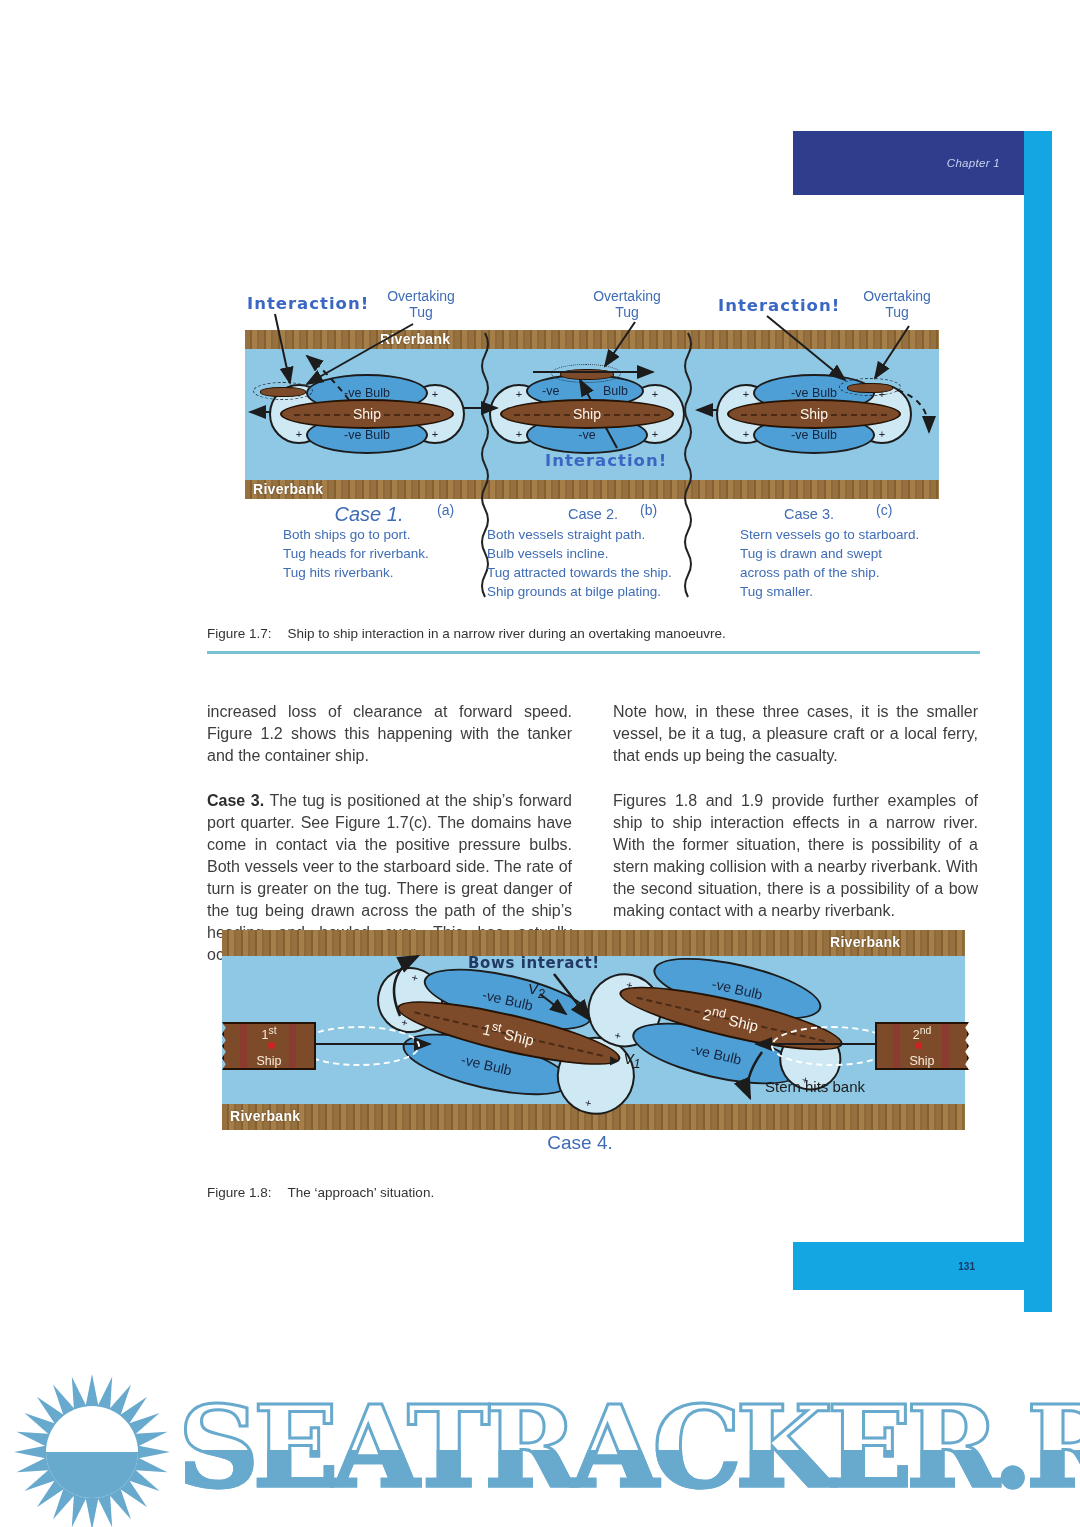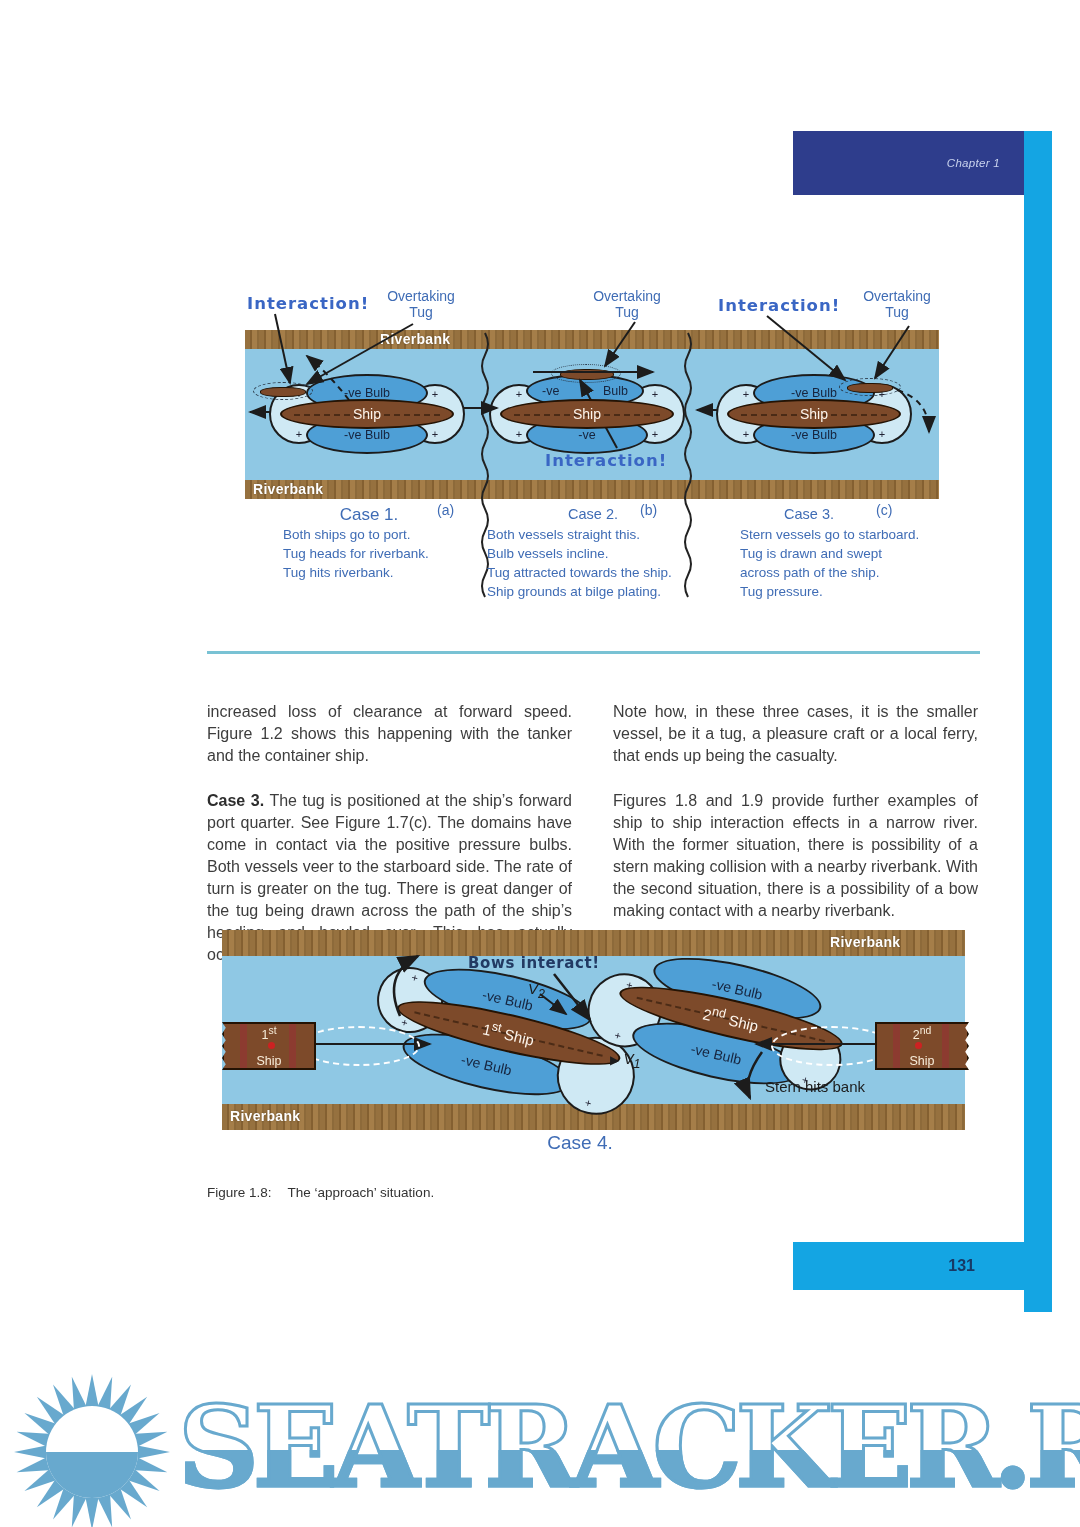--- a/index.html
+++ b/index.html
@@ -7,21 +7,21 @@
         font-family:"Liberation Sans",sans-serif;}
   .abs{position:absolute;}
 
   
   .chapter-box{left:793px;top:131px;width:231px;height:64px;background:#2e3d8c;
                display:flex;align-items:center;justify-content:flex-end;padding-right:24px;box-sizing:border-box;}
   .chapter-box span{color:#c9d3ee;font-style:italic;font-size:11.5px;letter-spacing:.3px;text-align:center;}
   .side-bar{left:1024px;top:131px;width:28px;height:1181px;background:#14a5e3;}
   .footer-bar{left:793px;top:1242px;width:259px;height:48px;background:#14a5e3;
               display:flex;align-items:center;justify-content:flex-end;padding-right:77px;box-sizing:border-box;}
-  .footer-bar span{color:#173a66;font-weight:bold;font-size:16px;}
+  .footer-bar span{color:#173a66;font-weight:bold;font-size:10px;}
 
   
   .fig{overflow:visible;}
   .band{position:absolute;left:0;width:100%;background:
         repeating-linear-gradient(90deg,#96713f 0 5px,#846031 5px 7px,#a57e49 7px 12px,#8d6a3a 12px 14px);}
   .water{position:absolute;left:0;width:100%;background:#8fc8e4;}
   .bank-label{color:#fff;font-weight:bold;font-size:14px;letter-spacing:.3px;text-shadow:0 0 2px rgba(0,0,0,.35);}
 
   
   .dlabel{color:#3f6cb5;font-size:14px;line-height:16px;}
@@ -179,46 +179,49 @@
       <line x1="390" y1="34" x2="360" y2="78" stroke="#1c1c1c" stroke-width="2" marker-end="url(#m17)"></line>
       <line x1="288" y1="84" x2="408" y2="84" stroke="#1c1c1c" stroke-width="2" marker-end="url(#m17)"></line>
       <line x1="372" y1="160" x2="335" y2="92" stroke="#1c1c1c" stroke-width="2" marker-end="url(#m17)"></line>
       <line x1="522" y1="28" x2="600" y2="92" stroke="#1c1c1c" stroke-width="2" marker-end="url(#m17)"></line>
       <line x1="664" y1="38" x2="630" y2="90" stroke="#1c1c1c" stroke-width="2" marker-end="url(#m17)"></line>
       <path d="M652,102 Q684,112 684,144" fill="none" stroke="#1c1c1c" stroke-width="2" stroke-dasharray="6 5" marker-end="url(#m17)"></path>
       <line x1="472" y1="122" x2="452" y2="122" stroke="#1c1c1c" stroke-width="2" marker-end="url(#m17)"></line>
     </svg>
 
     <div class="abs caselab" style="left:38px;top:217px;width:172px;">
-      <div class="case-title" style="font-size:17px;">Case 1.</div>
+      <div class="case-title" style="font-size:20px;font-style:italic;">Case 1.</div>
       <div>Both ships go to port.</div>
       <div>Tug heads for riverbank.</div>
       <div>Tug hits riverbank.</div>
     </div>
     <div class="abs casetag" style="left:192px;top:214px;">(a)</div>
 
     <div class="abs caselab" style="left:242px;top:217px;width:212px;">
       <div class="case-title" style="font-size:14.5px;">Case 2.</div>
-      <div>Both vessels straight this.</div>
+      <div>Both vessels straight path.</div>
       <div>Bulb vessels incline.</div>
       <div>Tug attracted towards the ship.</div>
       <div>Ship grounds at bilge plating.</div>
     </div>
     <div class="abs casetag" style="left:395px;top:214px;">(b)</div>
 
     <div class="abs caselab" style="left:495px;top:217px;width:205px;">
       <div class="case-title" style="font-size:14.5px;text-align:left;padding-left:44px;">Case 3.</div>
       <div>Stern vessels go to starboard.</div>
       <div>Tug is drawn and swept</div>
       <div>across path of the ship.</div>
-      <div>Tug pressure.</div>
+      <div>Tug smaller.</div>
     </div>
     <div class="abs casetag" style="left:631px;top:214px;">(c)</div>
   </div>
 
+  <div class="figcap" style="left:207px;top:626px;">
+    <span>Figure 1.7:</span><span class="cap">Ship to ship interaction in a narrow river during an overtaking manoeuvre.</span>
+  </div>
   <div class="cap-rule" style="left:207px;top:651px;width:773px;"></div>
 
   <div class="col" style="left:207px;top:679px;">
     <p>increased loss of clearance at forward speed. Figure 1.2 shows this happening with the tanker and the container ship.</p>
     <p><b>Case 3.</b><span> The tug is positioned at the ship’s forward port quarter. See Figure 1.7(c). The domains have come in contact via the positive pressure bulbs. Both vessels veer to the starboard side. The rate of turn is greater on the tug. There is great danger of the tug being drawn across the path of the ship’s heading and bowled over. This has actually occurred, with resulting loss of life.</span></p>
   </div>
   <div class="col" style="left:613px;top:679px;">
     <p>Note how, in these three cases, it is the smaller vessel, be it a tug, a pleasure craft or a local ferry, that ends up being the casualty.</p>
     <p>Figures 1.8 and 1.9 provide further examples of ship to ship interaction effects in a narrow river. With the former situation, there is possibility of a stern making collision with a nearby riverbank. With the second situation, there is a possibility of a bow making contact with a nearby riverbank.</p>
   </div>

